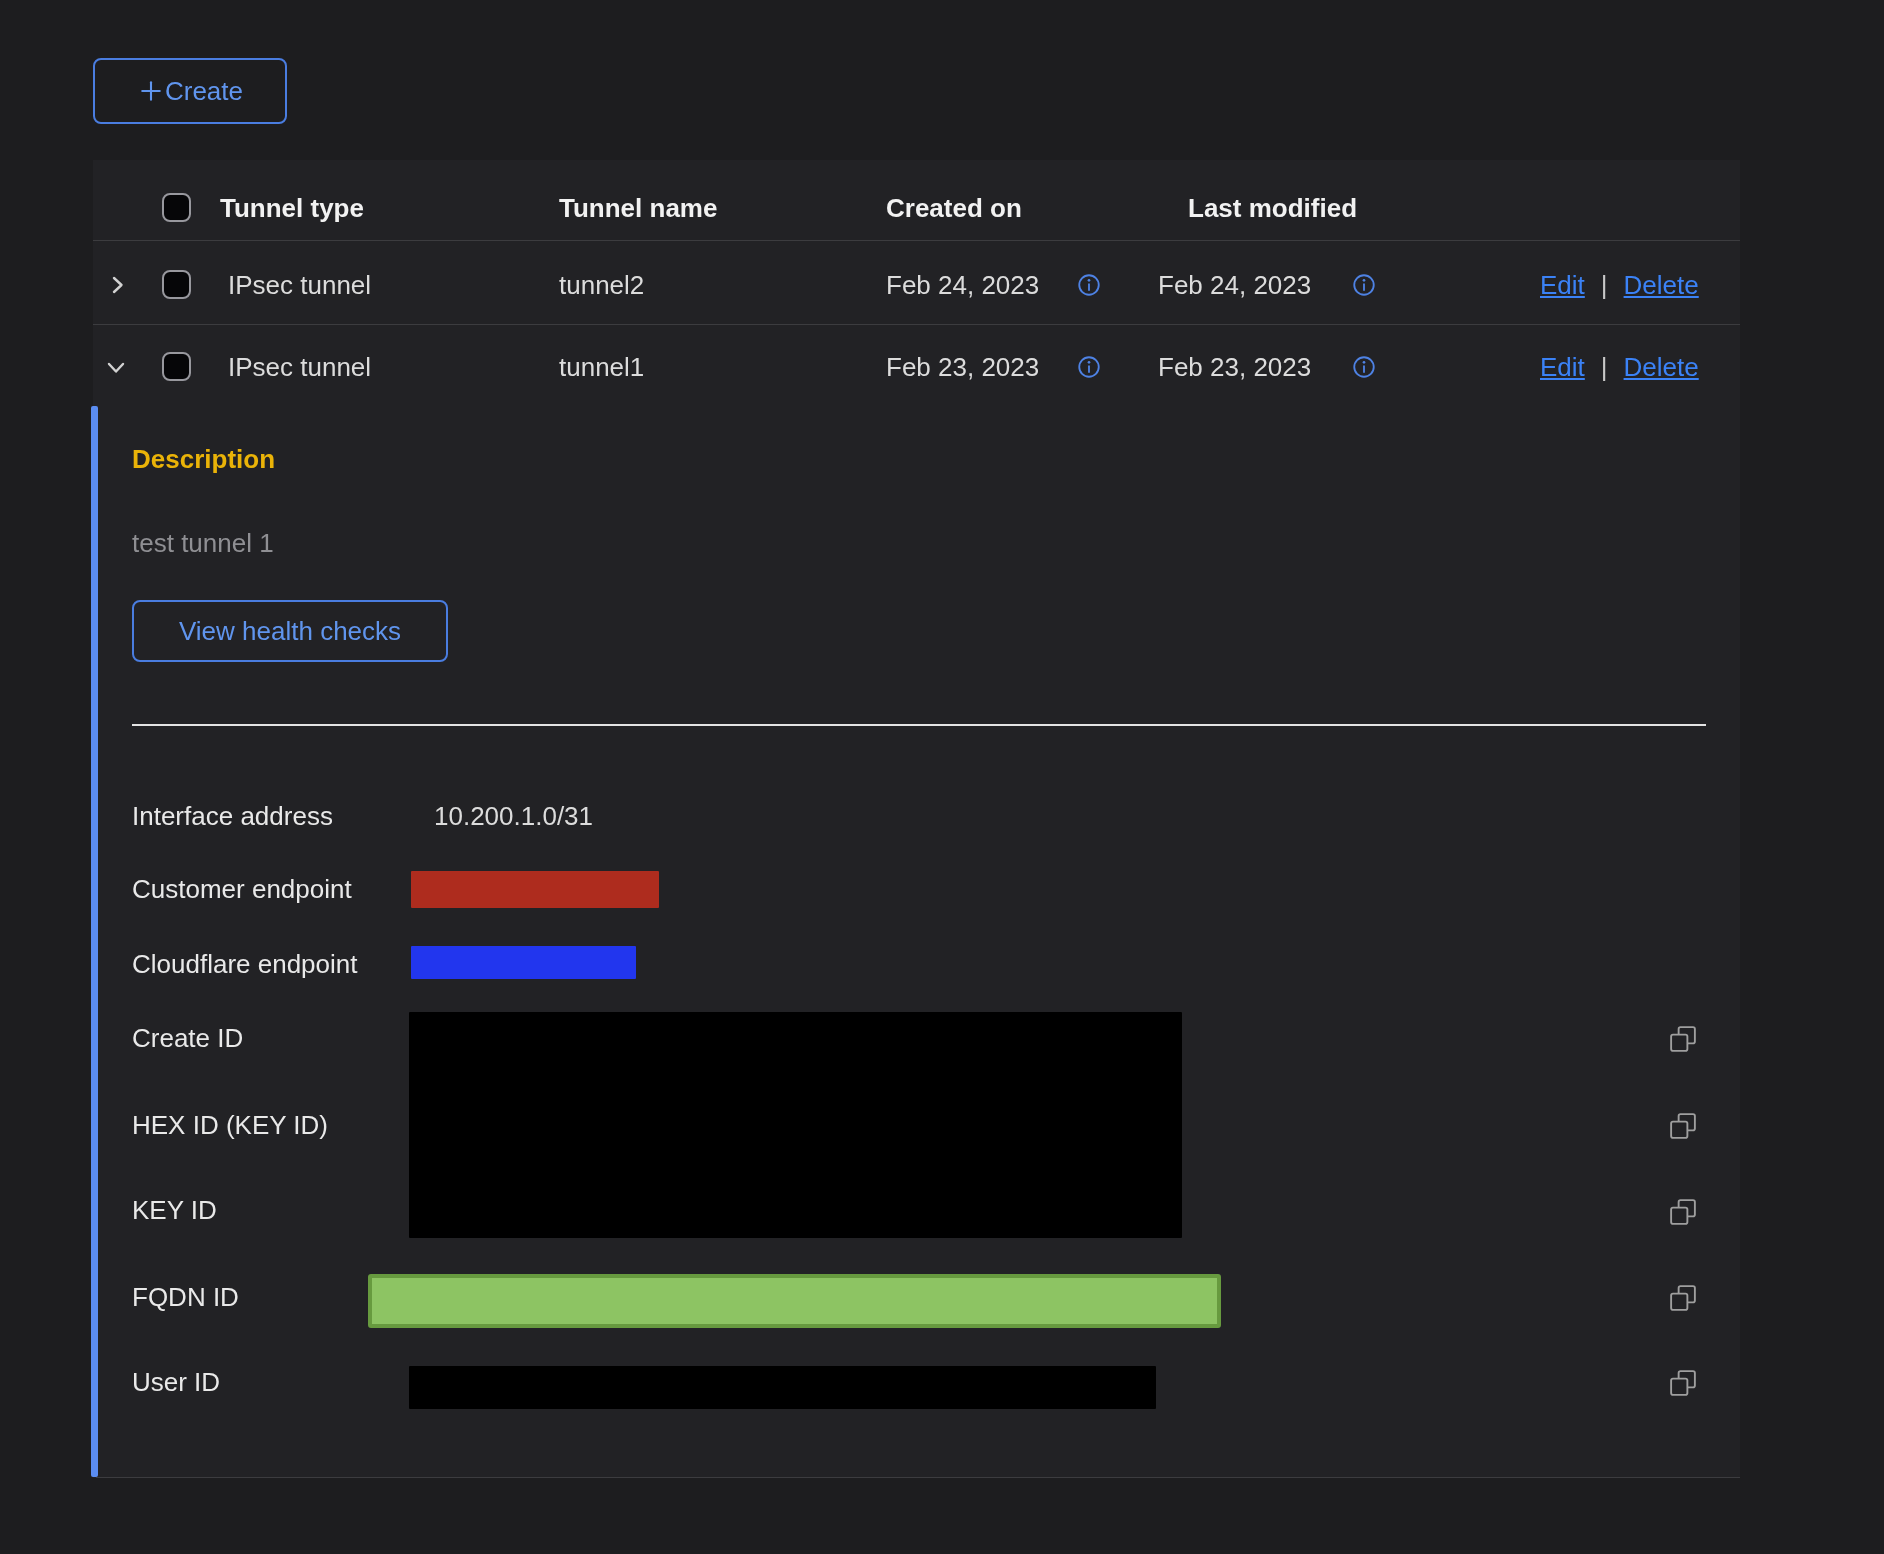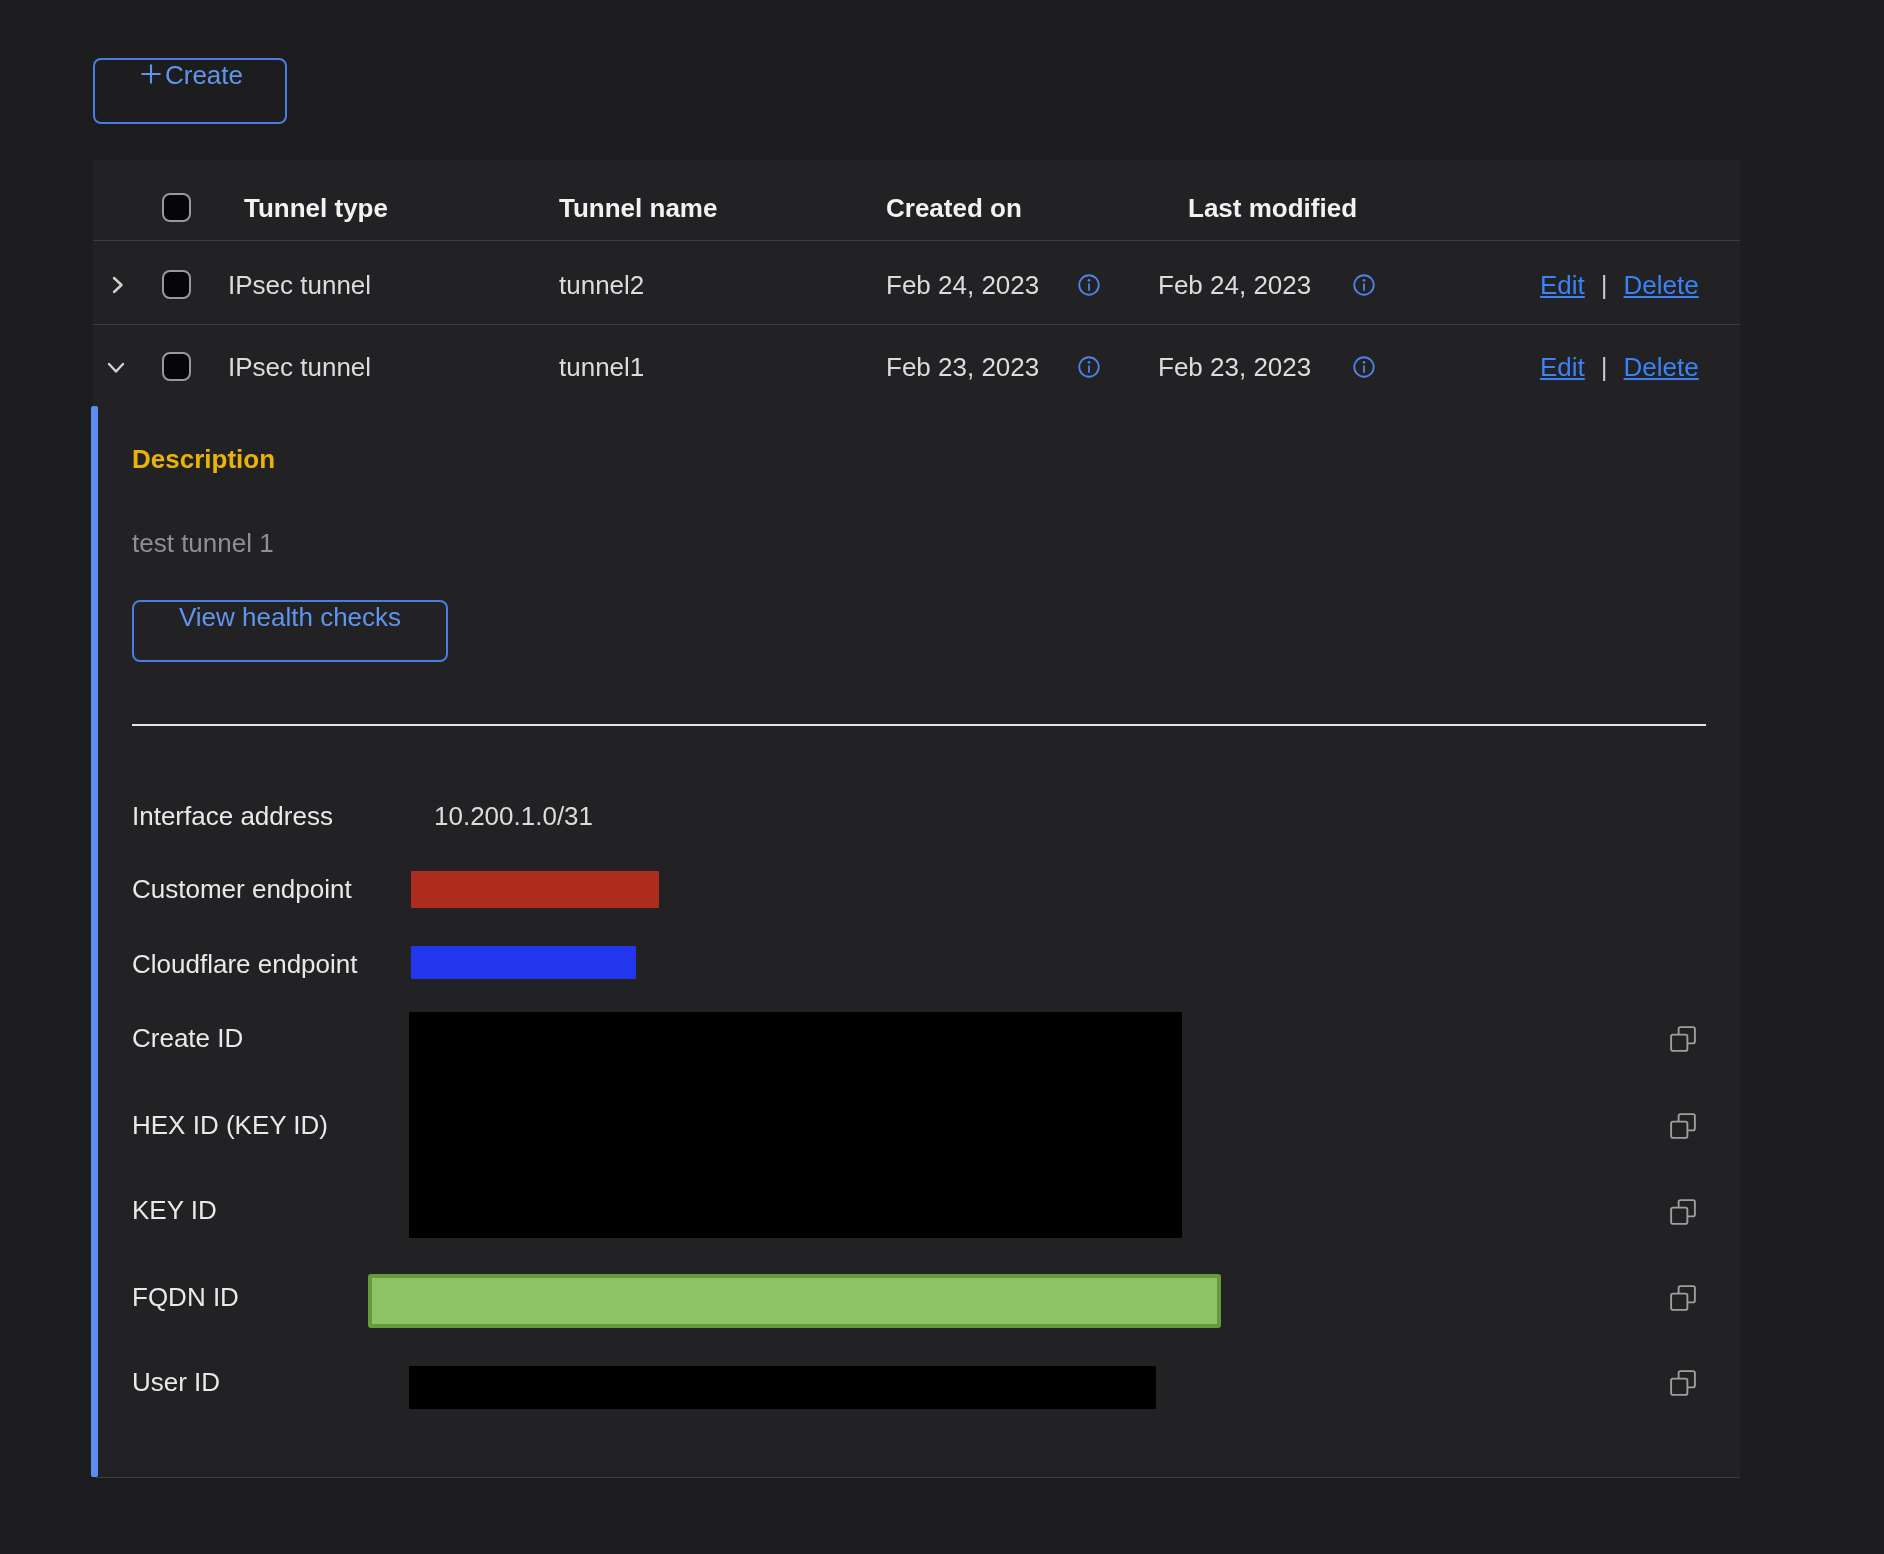--- a/index.html
+++ b/index.html
@@ -11,21 +11,21 @@
     -webkit-font-smoothing:antialiased;
   }
   .abs { position:absolute; }
   .panel-bg { background:#222225; }
   .txt { font-size:26px; line-height:32px; color:#dcdcdc; white-space:nowrap; }
   .hdr { font-weight:700; color:#f2f2f2; }
   .lbl { color:#e9e9e9; }
   .muted { color:#8f8f93;text-align:center; }
   .semibold { font-weight:600; color:#eab308; }
   .btn-outline {
-    display:flex; justify-content:center; 
+    display:flex; align-items:center; justify-content:center; 
     border:2px solid #4a7de0; border-radius:8px;
     color:#6095ee; font-size:26px; cursor:pointer; background:transparent;
   }
   .checkbox {
     width:29px; height:29px; border:2px solid #98989e; border-radius:8px;
     background:#060608; cursor:pointer;
   }
   .divider { height:1px; background:#3c3c3f; }
   .divider-light { height:2px; background:#e4e4e4; }
   .link { color:#3b82f6; text-decoration:underline; cursor:pointer; }
@@ -47,21 +47,21 @@
     <span style="display:flex;">
       <svg width="28" height="28" viewBox="0 0 24 24" fill="none" stroke="#6095ee" stroke-width="1.8" stroke-linecap="round">
         <line x1="12" y1="4.5" x2="12" y2="19.5"></line>
           <line x1="4.5" y1="12" x2="19.5" y2="12"></line>
       </svg>
     </span>
     <span>Create</span>
   </button>
 
   <div class="abs checkbox" style="left:162px; top:193px;" role="checkbox" aria-checked="false"></div>
-  <div class="abs txt hdr" style="left:244px; top:192px;">Tunnel type</div>
+  <div class="abs txt hdr" style="left:220px; top:192px;">Tunnel type</div>
   <div class="abs txt hdr" style="left:559px; top:192px;">Tunnel name</div>
   <div class="abs txt hdr" style="left:886px; top:192px;">Created on</div>
   <div class="abs txt hdr" style="left:1188px; top:192px;">Last modified</div>
   <div class="abs divider" style="left:93px; top:240px; width:1647px;"></div>
 
   <div class="abs icon-btn" style="left:104px; top:272px; width:26px; height:26px;">
     <span style="display:flex;">
       <svg width="26" height="26" viewBox="0 0 26 26" fill="none" stroke="#d2d2d2" stroke-width="2.4" stroke-linecap="round" stroke-linejoin="round">
         <polyline points="10,6 17.5,13 10,20"></polyline>
       </svg>

